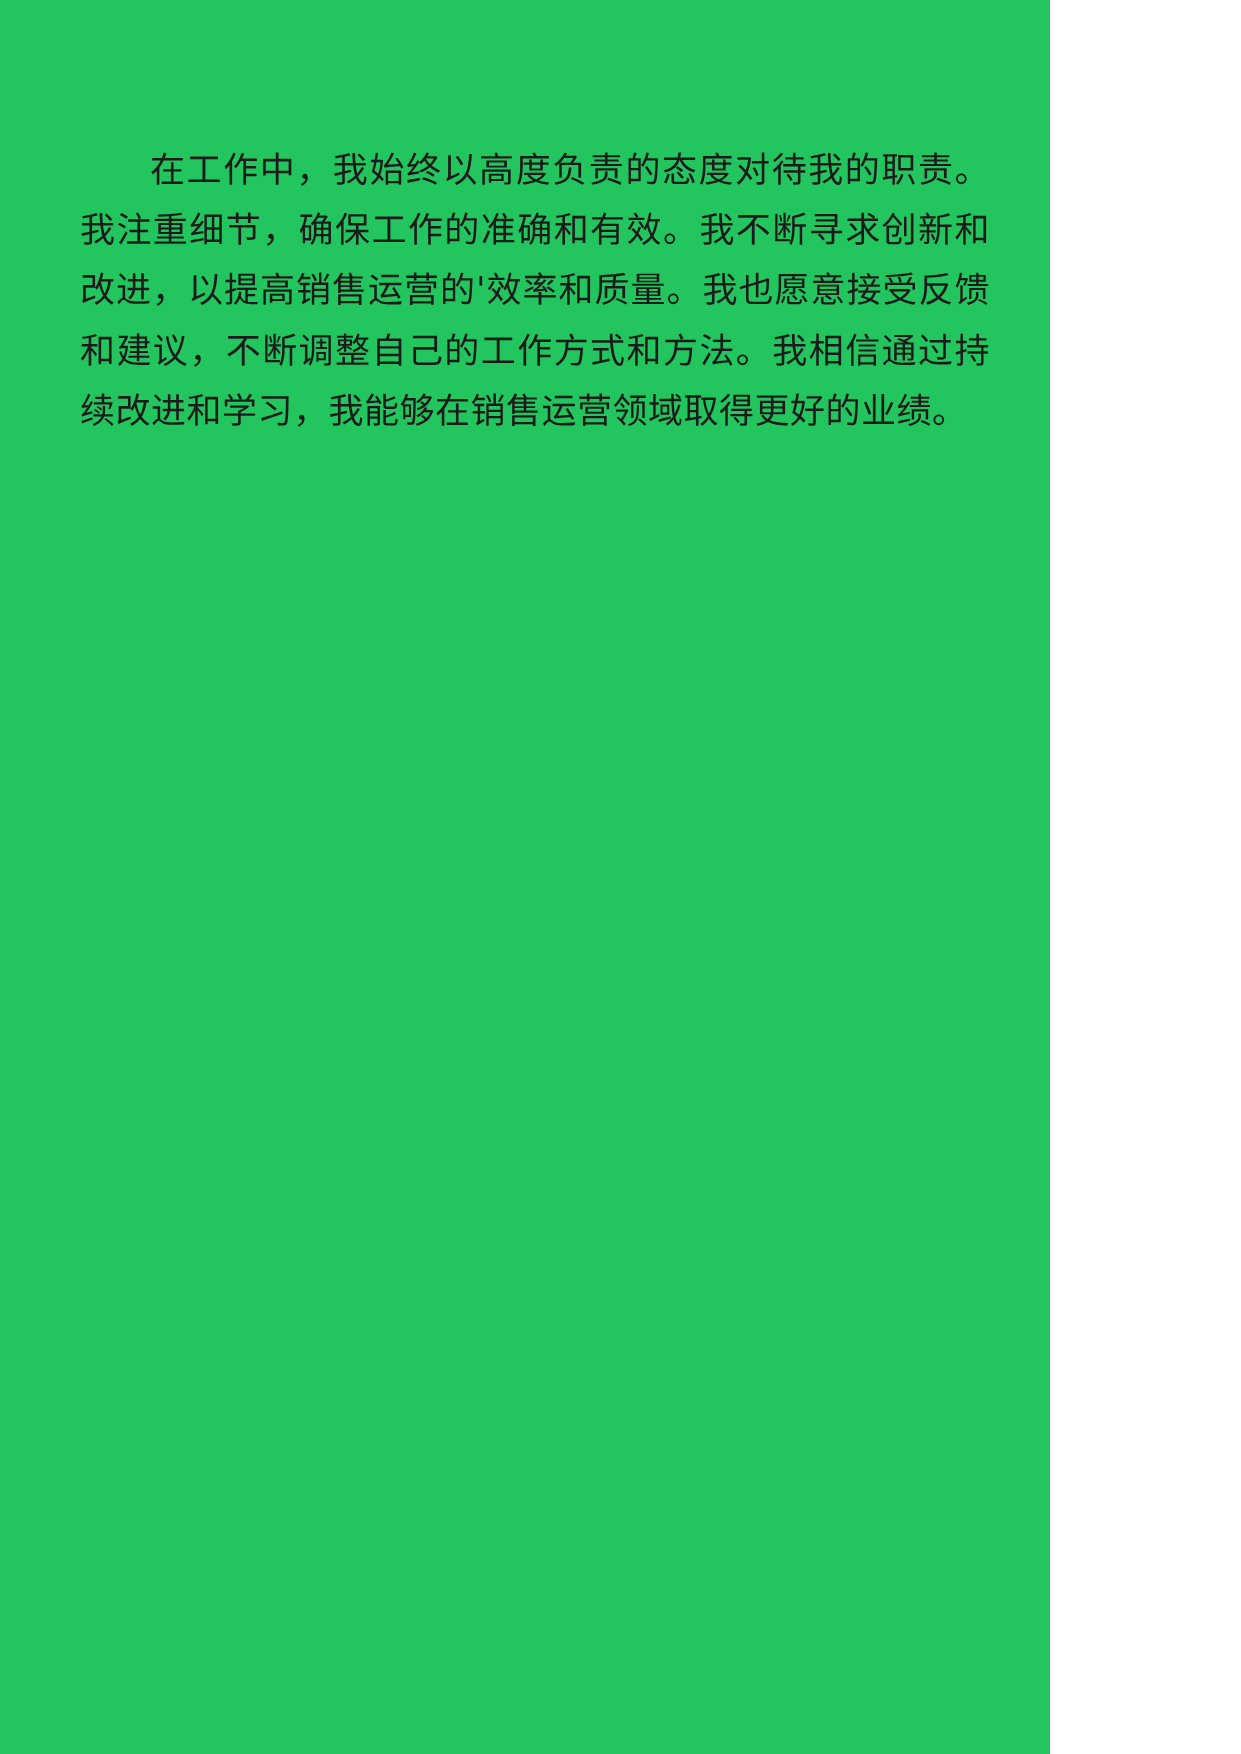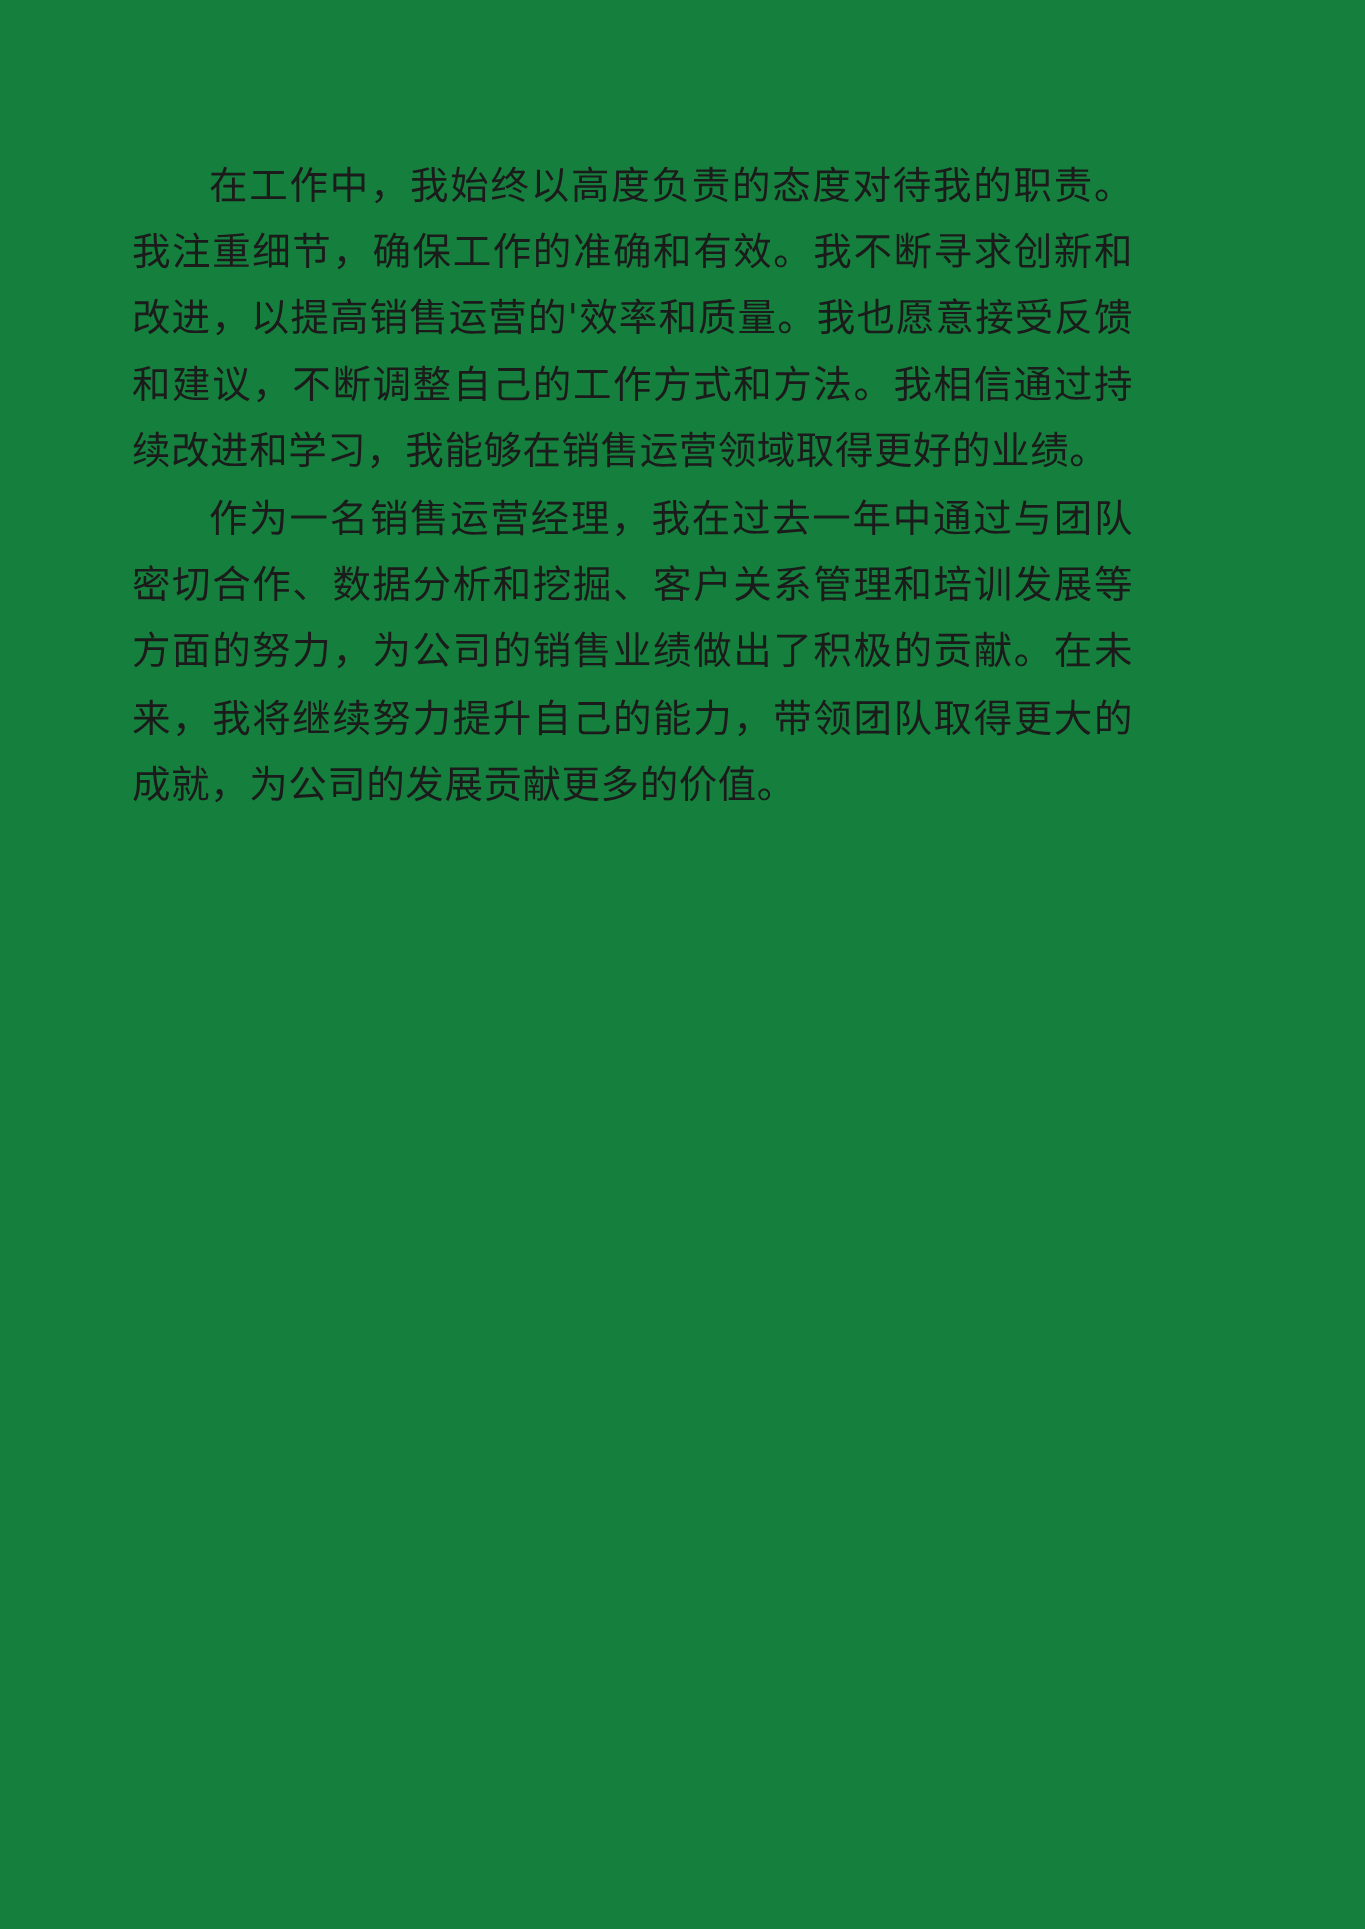--- a/index.html
+++ b/index.html
@@ -12,25 +12,25 @@
     width: 1241px;
     height: 1754px;
     position: relative;
     overflow: hidden;
     font-family: "DejaVu Sans", sans-serif;
   }
   .page {
     position: absolute;
     top: 0;
     left: 0;
-    width: 1241px;
+    width: 1050px;
     height: 1754px;
-    background: #15803d;
+    background: #22c55e;
     box-sizing: border-box;
-    padding: 140px 160px 120px 120px;
+    padding: 140px 160px 120px 80px;
   }
   .doc-body {
     width: 910px;
   }
   .para {
     font-family: "DejaVu Serif", "Liberation Serif", serif;
     font-size: 35px;
     line-height: 1.72;
     color: #1b1b1b;
     text-indent: 2em;
@@ -40,15 +40,14 @@
     letter-spacing: 0.5px;
     white-space: normal;
   }
 </style>
 </head>
 <body>
 
 <div class="page">
   <div class="doc-body">
     <p class="para">在工作中，我始终以高度负责的态度对待我的职责。我注重细节，确保工作的准确和有效。我不断寻求创新和改进，以提高销售运营的'效率和质量。我也愿意接受反馈和建议，不断调整自己的工作方式和方法。我相信通过持续改进和学习，我能够在销售运营领域取得更好的业绩。</p>
-    <p class="para">作为一名销售运营经理，我在过去一年中通过与团队密切合作、数据分析和挖掘、客户关系管理和培训发展等方面的努力，为公司的销售业绩做出了积极的贡献。在未来，我将继续努力提升自己的能力，带领团队取得更大的成就，为公司的发展贡献更多的价值。</p>
   </div>
 </div>
 
 </body></html>

